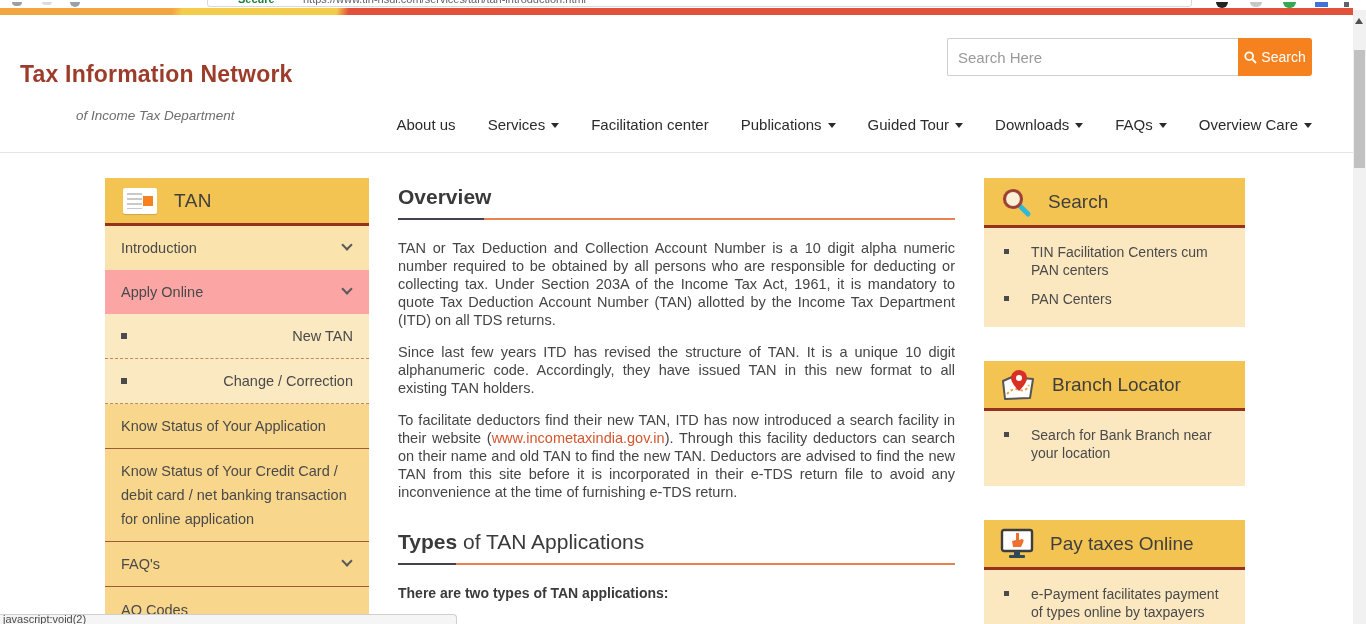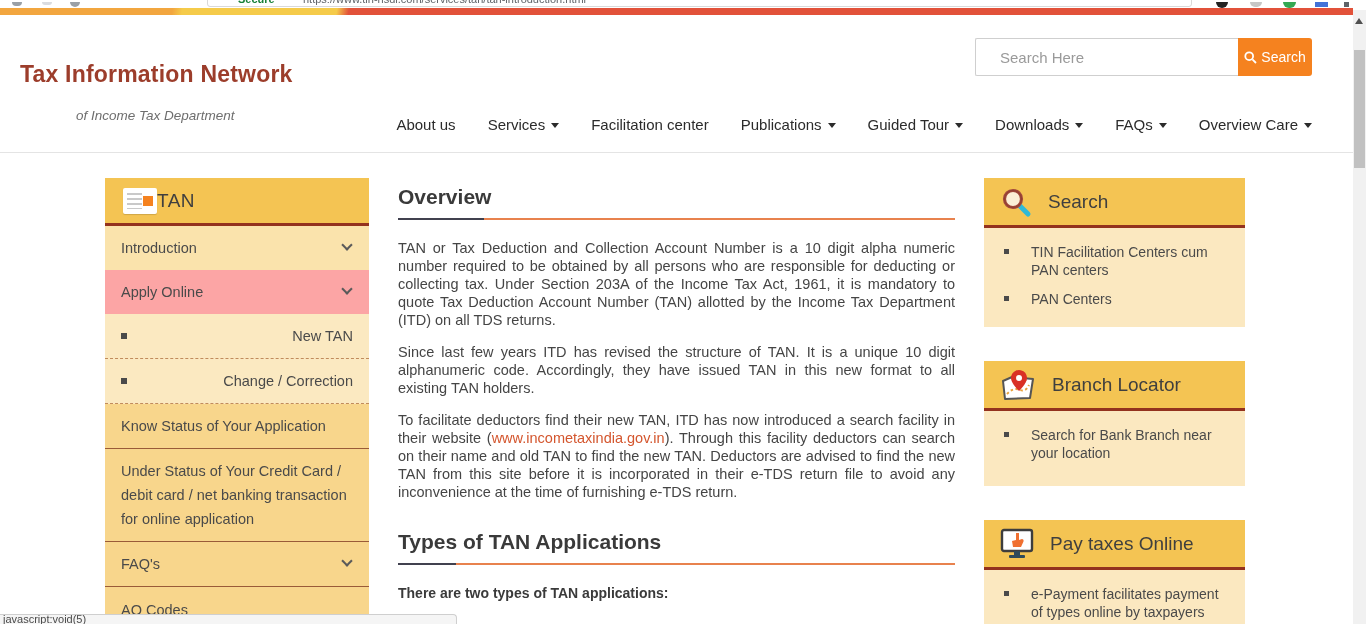--- a/index.html
+++ b/index.html
@@ -27,39 +27,39 @@
     background:linear-gradient(100deg,#F2A63F 0,#F2A63F 170px,#F5CB4A 180px,#F5CB4A 332px,#E2523A 344px,#E2523A 100%); }
 
   
   .site-header { position:absolute; top:15px; left:0; width:1353px; height:138px;
                  background:#fff; border-bottom:1px solid #e4e4e4; }
   .logo { position:absolute; left:20px; top:46px; }
   .logo-title { font-size:23px; font-weight:bold; color:#9C3D2B; letter-spacing:0.2px; }
   .logo-subtitle { font-size:13.5px; font-style:italic; color:#6e6e6e; text-align:center; padding-right:2px; margin-top:20px; }
 
   .top-search { position:absolute; right:41px; top:23px; display:flex; }
-  .top-search input { width:263px; height:38px; border:1px solid #cfcfcf; border-right:none;
-                      border-radius:2px 0 0 2px; padding:0 24px; font-size:15px; color:#a16207;
+  .top-search input { width:291px; height:38px; border:1px solid #cfcfcf; border-right:none;
+                      border-radius:2px 0 0 2px; padding:0 10px; font-size:15px; color:#a16207;
                       font-family:"Liberation Sans", sans-serif; outline:none; }
   .top-search input::placeholder { color:#9a9a9a; }
   .search-btn { width:74px; height:38px; background:#F5821F; border:none; border-radius:0 3px 3px 0;
                 color:#fff; font-size:14px; display:flex; align-items:center; justify-content:center;
                 gap:4px; cursor:pointer; font-family:"Liberation Sans", sans-serif; }
 
   .main-nav { position:absolute; right:41px; top:101px; display:flex; gap:32px; 
               font-size:15px; color:#2b2b2b; white-space:nowrap; }
   .nav-item { display:flex; align-items:center; gap:6px; cursor:pointer; }
   .caret { width:0; height:0; border-left:4px solid transparent; border-right:4px solid transparent;
            border-top:5px solid #2b2b2b; margin-top:2px; }
 
   
   .left-sidebar { position:absolute; left:105px; top:178px; width:264px; }
   .tan-header { height:48px; background:#F4C453; border-bottom:3px solid #93321E;
                 display:flex; align-items:center; padding-left:18px; }
-  .tan-title { font-size:19px; color:#3f3f3f; letter-spacing:0.5px;text-align:center; }
+  .tan-title { font-size:19px; color:#3f3f3f; margin-left:17px; letter-spacing:0.5px;text-align:center; }
   .card-icon { position:relative; width:34px; height:26px; background:#fff; border-radius:2px;
                box-shadow:0 1px 1px rgba(0,0,0,0.15); display:inline-block; }
   .card-lines { position:absolute; left:4px; top:5px; width:15px; height:16px;
     background:repeating-linear-gradient(to bottom,#c9c9c9 0,#c9c9c9 2px,transparent 2px,transparent 5px); }
   .card-square { position:absolute; right:4px; top:8px; width:10px; height:10px; background:#F5821F; }
 
   .side-item { position:relative; display:flex; align-items:center; padding:0 16px;
                font-size:14.5px; color:#4a4a4a; cursor:pointer; }
   .si-intro { height:44px; background:#FAE3AC; }
   .si-apply { height:44px; background:#fca5a5; }
@@ -70,21 +70,21 @@
                align-items:flex-start; }
   .si-faq { height:45px; }
   .si-ao { height:46px; border-bottom:none; }
   .chev { position:absolute; right:18px; top:50%; width:8px; height:8px; margin-top:-7px;
           border-right:2px solid #5a5a5a; border-bottom:2px solid #5a5a5a; transform:rotate(45deg); }
   .sq-bullet { width:6px; height:6px; background:#4a4a4a; display:inline-block; margin-right:16px; flex:none; }
 
   
   .main-content { position:absolute; left:398px; top:185px; width:557px; color:#454545; }
   .h-main { font-size:21px; font-weight:bold; color:#3a3a3a; }
-  .h-main .h-light { font-weight:bold;margin-top:44px; }
+  .h-main .h-light { font-weight:normal;margin-top:44px; }
   .heading-rule { position:relative; height:2px; background:#E8824E; margin-top:9px; }
   .rule-dark { position:absolute; left:0; top:0; height:2px; background:#41414f; }
   .para { font-size:14.5px; line-height:18px; text-align:justify; margin-top:14px; }
   .para:first-of-type { margin-top:19px; }
   a.inline-link, .link-text { color:#D4562E; text-decoration:none; cursor:pointer; }
   .types-block { margin-top:29px; }
   .types-intro { font-size:14px; font-weight:bold; color:#3a3a3a; margin-top:20px; }
   .bullet-row { display:flex; align-items:center; margin-top:21px; font-size:14.5px; }
 
   
@@ -207,21 +207,21 @@
     <span>New TAN</span>
   </div>
   <div class="side-item si-sub">
     <span class="sq-bullet"></span>
     <span>Change / Correction</span>
   </div>
   <div class="side-item si-khaki si-know">
     <span>Know Status of Your Application</span>
   </div>
   <div class="side-item si-khaki si-credit">
-    <span>Under Status of Your Credit Card / debit card / net banking transaction for online application</span>
+    <span>Know Status of Your Credit Card / debit card / net banking transaction for online application</span>
   </div>
   <div class="side-item si-khaki si-faq">
     <span>FAQ's</span>
     <span class="chev"></span>
   </div>
   <div class="side-item si-khaki si-ao">
     <span>AO Codes</span>
   </div>
 </div>
 
@@ -308,14 +308,14 @@
     </div>
   </div>
 </div>
 
 <div class="scrollbar">
   <span class="scroll-up"></span>
   <span class="scroll-thumb"></span>
 </div>
 
 <div class="status-tooltip">
-  <span class="status-text">javascript:void(5)</span>
+  <span class="status-text">javascript:void(2)</span>
 </div>
 
 </body></html>

